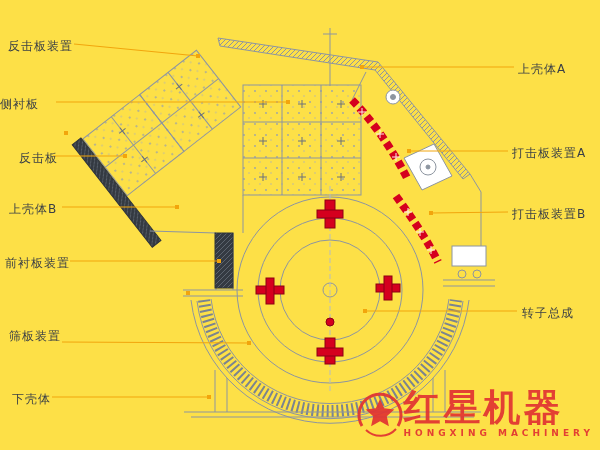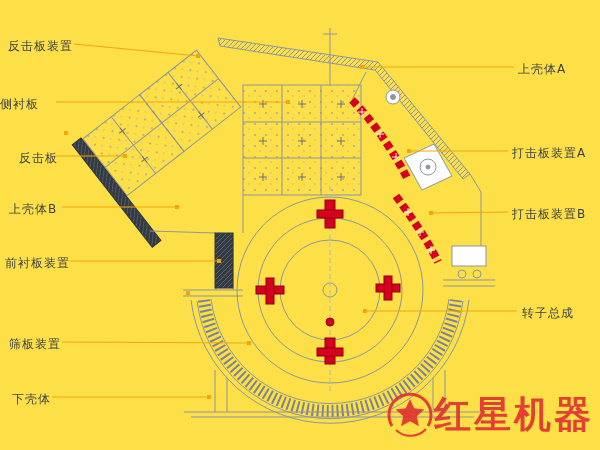--- a/index.html
+++ b/index.html
@@ -168,32 +168,33 @@
         <rect x="363" y="309" width="4" height="4"></rect>
       </g>
     </g>
   </svg>
 
   <div class="lbl" style="left:8px;top:38px">反击板装置</div>
   <div class="lbl" style="left:0;top:96px">侧衬板</div>
   <div class="lbl" style="left:19px;top:150px">反击板</div>
   <div class="lbl" style="left:9px;top:201px">上壳体B</div>
   <div class="lbl" style="left:5px;top:255px">前衬板装置</div>
-  <div class="lbl" style="left:9px;top:336px">筛板装置</div>
+  <div class="lbl" style="left:9px;top:328px">筛板装置</div>
   <div class="lbl" style="left:12px;top:391px">下壳体</div>
 
   <div class="lbl" style="left:518px;top:61px">上壳体A</div>
   <div class="lbl" style="left:512px;top:145px">打击板装置A</div>
   <div class="lbl" style="left:512px;top:206px">打击板装置B</div>
   <div class="lbl" style="left:522px;top:305px">转子总成</div>
 
   <div class="watermark">
     <svg width="48" height="48" viewBox="0 0 48 48">
       <path d="M6,36 A21 21 0 1 1 42,36" stroke="#e13332" stroke-width="3" fill="none"></path>
       <path d="M10,40 A21 21 0 0 0 40,39" stroke="#e13332" stroke-width="2" fill="none"></path>
       <polygon fill="#e13332" points="24,9 28.2,18.3 38.4,19.4 30.8,26.3 32.9,36.3 24,31.2 15.1,36.3 17.2,26.3 9.6,19.4 19.8,18.3"></polygon>
     </svg>
     <div class="wm-text">
       <div class="wm-brand">红星机器</div>
+      <div class="wm-sub">HONGXING MACHINERY</div>
     </div>
   </div>
 
 </div>
 
 </body></html>

